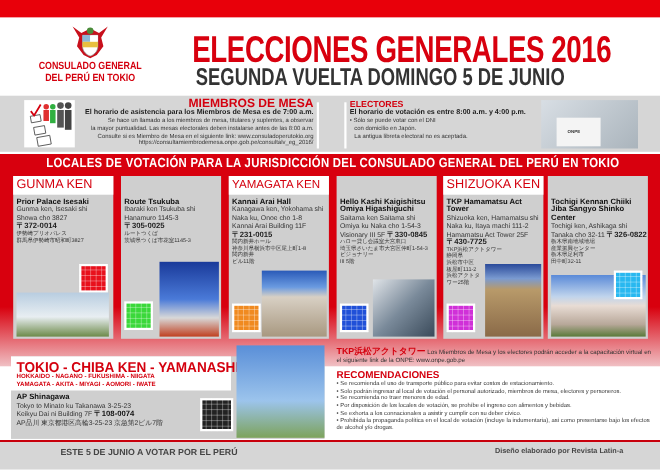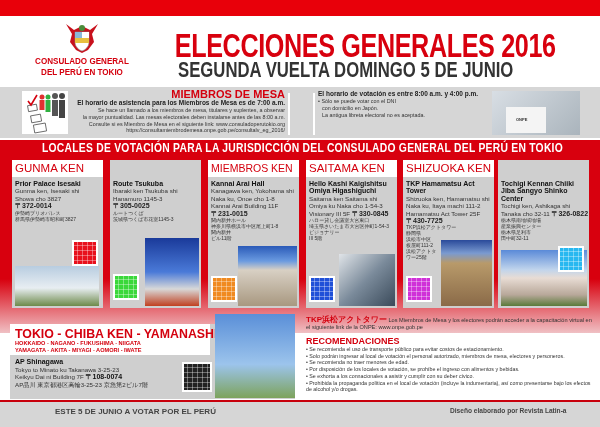--- a/index.html
+++ b/index.html
@@ -93,20 +93,21 @@
   <h3>MIEMBROS DE MESA</h3>
   <div class="strong">El horario de asistencia para los Miembros de Mesa es de 7:00 a.m.</div>
   <div>Se hace un llamado a los miembros de mesa, titulares y suplentes, a observar</div>
   <div>la mayor puntualidad. Las mesas electorales deben instalarse antes de las 8:00 a.m.</div>
   <div>Consulte si es Miembro de Mesa en el siguiente link: www.consuladoperutokio.org</div>
   <div>https://consultamiembrodemesa.onpe.gob.pe/consultalv_eg_2016/</div>
 </div>
 <div class="vline" style="left:288px;top:93px;height:42px"></div>
 <div class="vline" style="left:313px;top:93px;height:42px"></div>
 <div class="elect">
+  <h3>ELECTORES</h3>
   <div class="strong">El horario de votación es entre 8:00 a.m. y 4:00 p.m.</div>
   <div>• Sólo se puede votar con el DNI</div>
   <div style="padding-left:4px">con domicilio en Japón.</div>
   <div style="padding-left:4px">La antigua libreta electoral no es aceptada.</div>
 </div>
 <div class="ballot">
   <div class="box"></div>
   <div class="lbl">ONPE</div>
 </div>
 
@@ -142,42 +143,41 @@
   </div>
   <div class="photo" style="left:35px;top:78px;width:54px;height:68px;background:linear-gradient(180deg,#1a3a9a,#4a7ad8 50%,#d8d8d8 75%,#c04020)"></div>
   <div class="qr" style="left:3px;top:114px">
       <div style="background:#3ad83a">
         <div class="tiles"></div>
       </div>
     </div>
 </div>
 
 <div class="card" style="left:208px">
-  <div class="kh" style="font-size:10.5px">MIEMBROS KEN</div>
+  <div class="kh" style="font-size:10.5px">YAMAGATA KEN</div>
   <div class="addr">
     <b>Kannai Arai Hall</b>
     <div>Kanagawa ken, Yokohama shi</div>
     <div>Naka ku, Onoe cho 1-8</div>
     <div>Kannai Arai Building 11F</div>
     <div class="zip">〒231-0015</div>
     <div class="jp">関内新井ホール</div>
     <div class="jp">神奈川県横浜市中区尾上町1-8</div>
     <div class="jp">関内新井</div>
     <div class="jp">ビル11階</div>
   </div>
   <div class="photo" style="left:30px;top:86px;width:59px;height:60px;background:linear-gradient(180deg,#2a5ab8,#6a9ae0 25%,#d8d0c4 40%,#a89880)"></div>
   <div class="qr" style="left:3px;top:116px">
       <div style="background:#f08a20">
         <div class="tiles"></div>
       </div>
     </div>
 </div>
 
 <div class="card" style="left:306px">
-  <div class="kh">SAITAMA KEN</div>
   <div class="addr">
     <b>Hello Kashi Kaigishitsu</b><br>
     <b>Omiya Higashiguchi</b>
     <div>Saitama ken Saitama shi</div>
     <div>Omiya ku Naka cho 1-54-3</div>
     <div><span>Visionary III 5F</span> <span class="zip">〒330-0845</span></div>
     <div class="jp">ハロー貸し会議室大宮東口</div>
     <div class="jp">埼玉県さいたま市大宮区仲町1-54-3</div>
     <div class="jp">ビジョナリー</div>
     <div class="jp">III 5階</div>

